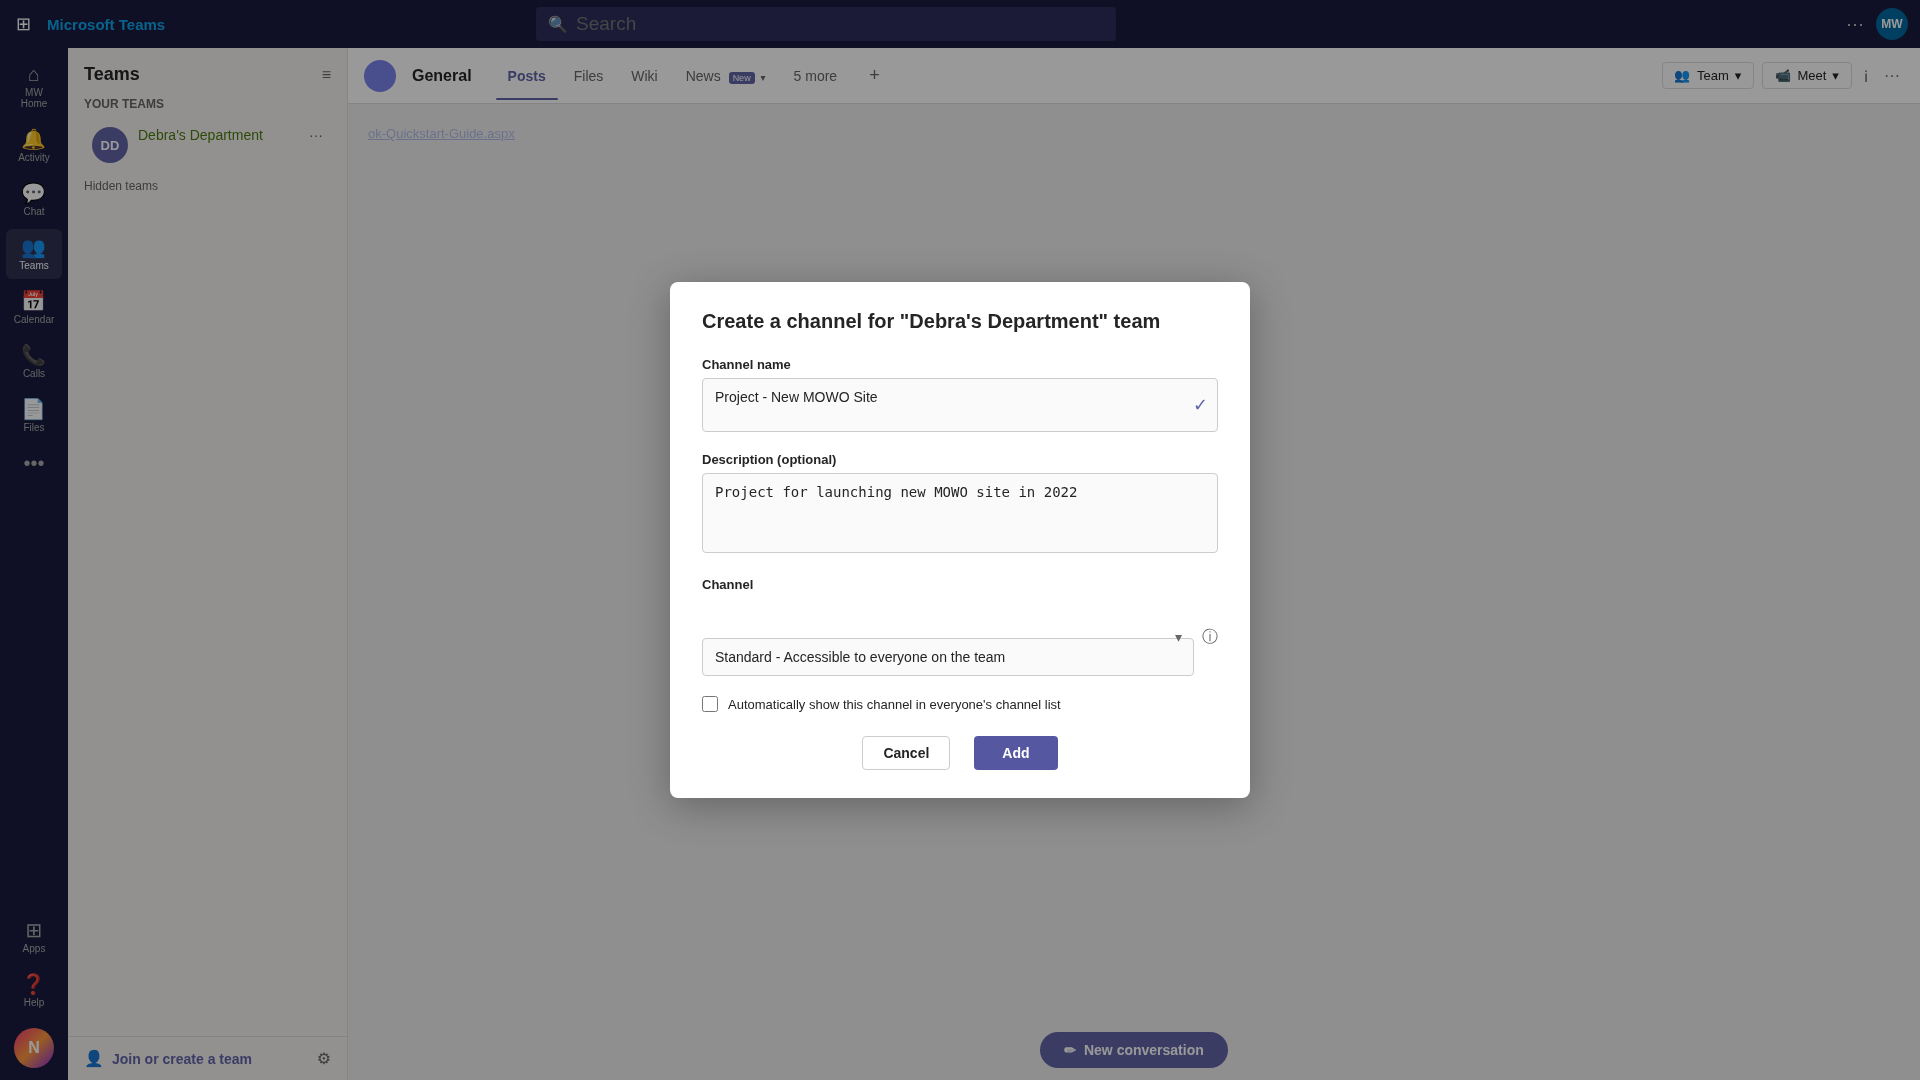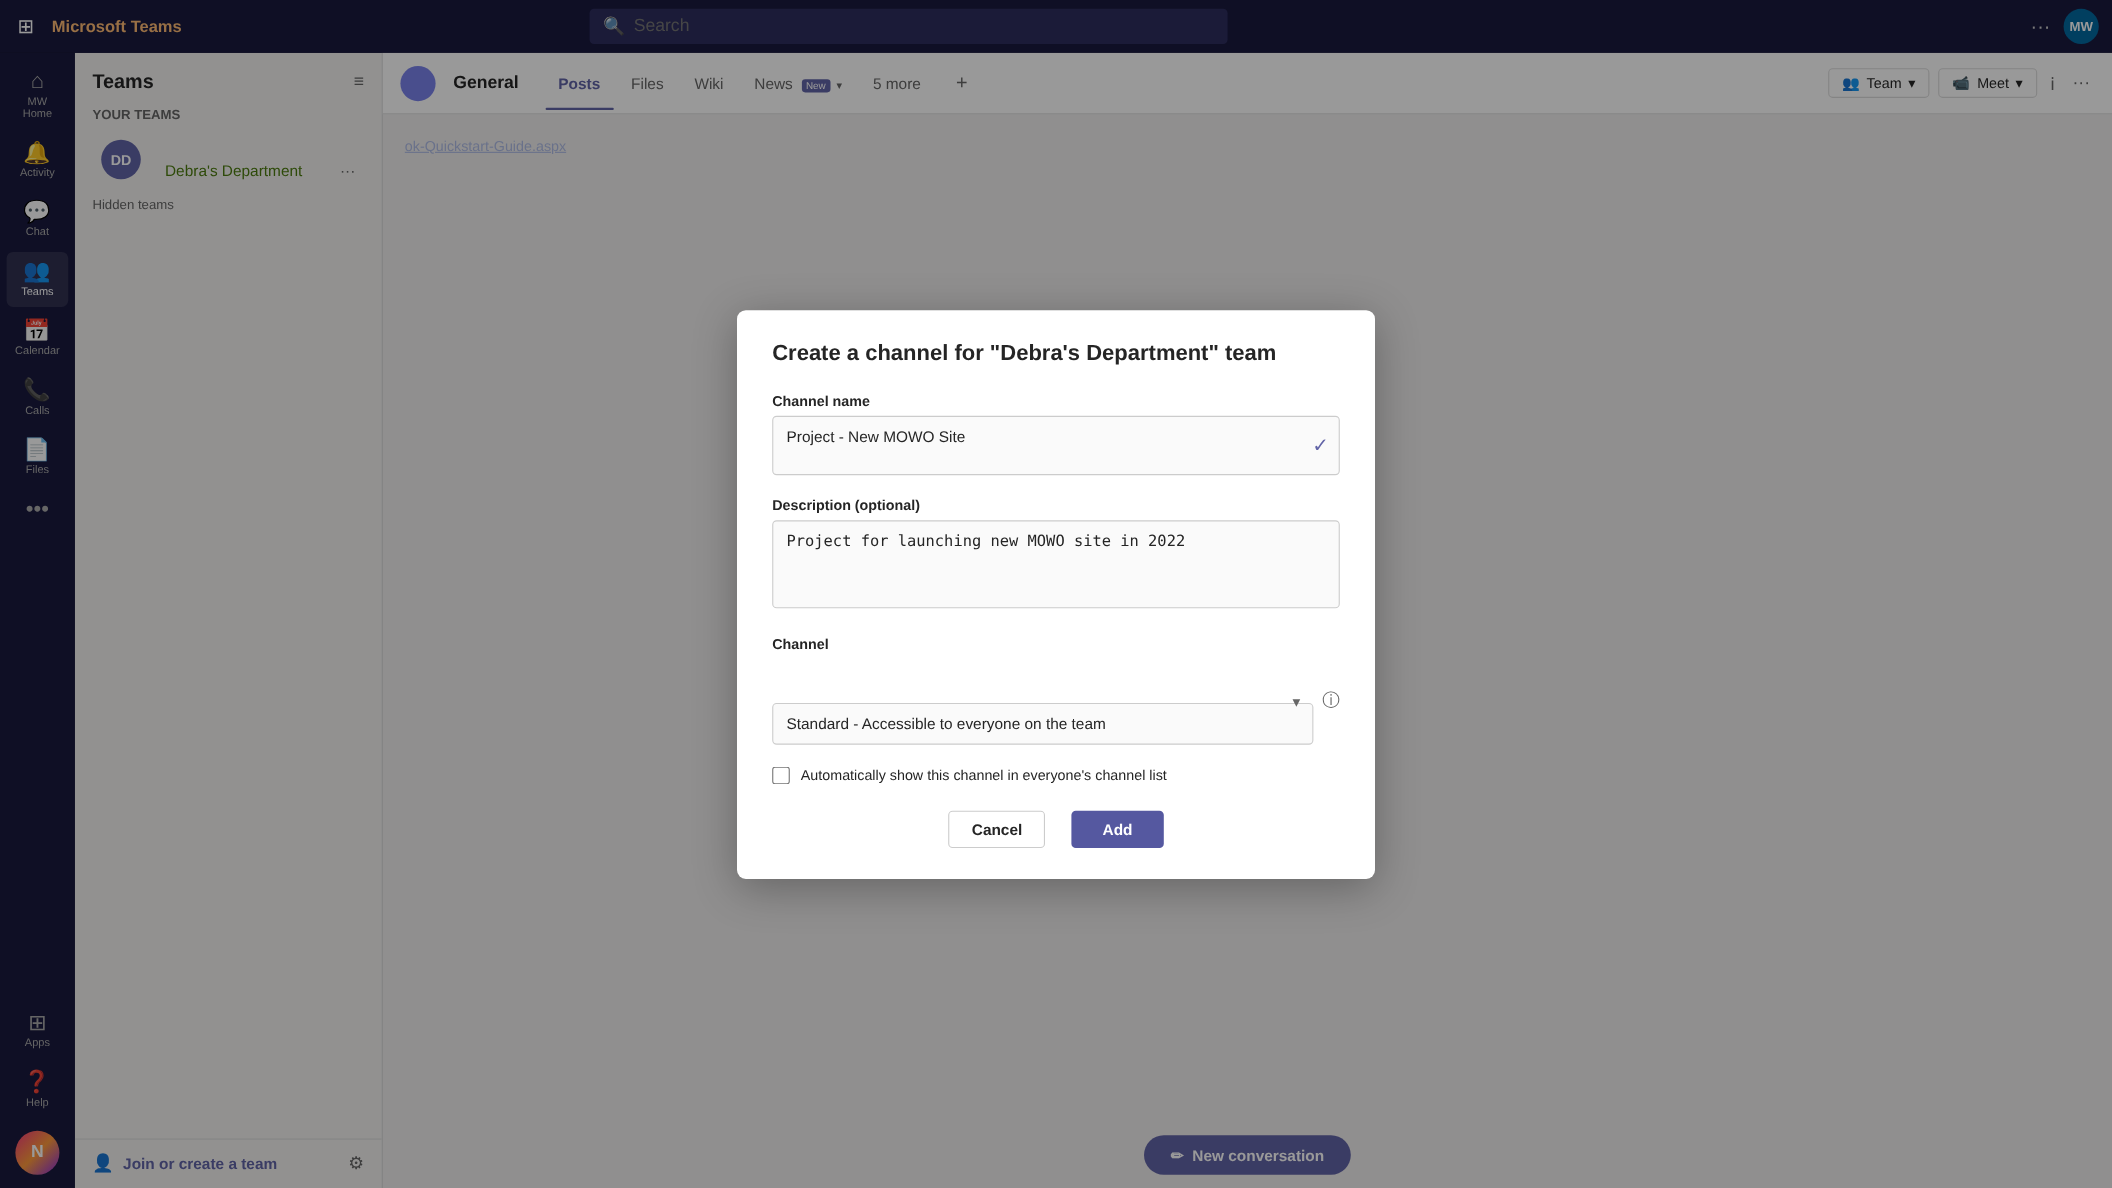--- a/index.html
+++ b/index.html
@@ -5,27 +5,27 @@
     * { box-sizing: border-box; margin: 0; padding: 0; }
     body { font-family: 'Segoe UI', sans-serif; background: #1a1a2e; width: 1920px; height: 1080px; overflow: hidden; position: relative; }
 
     
     .title-bar {
       position: absolute; top: 0; left: 0; right: 0; height: 48px;
       background: #1a1a3e; display: flex; align-items: center;
       padding: 0 12px; gap: 12px; z-index: 10;
     }
     .waffle-icon { color: #fff; font-size: 18px; cursor: pointer; padding: 4px; }
-    .app-title { color: #fdba74; font-size: 15px; font-weight: 600; }
+    .app-title { color: #0ea5e9; font-size: 15px; font-weight: 600; }
     .search-bar {
       flex: 1; max-width: 580px; margin: 0 auto;
       background: #2d2d5e; border-radius: 4px; padding: 6px 12px;
       display: flex; align-items: center; gap: 8px; color: #aaa;
     }
-    .search-bar input { background: none; border: none; outline: none; color: #ec4899; font-size: 16px; flex: 1; }
+    .search-bar input { background: none; border: none; outline: none; color: #ec4899; font-size: 19px; flex: 1; }
     .title-bar-right { margin-left: auto; display: flex; align-items: center; gap: 12px; }
     .more-icon { color: #ccc; font-size: 18px; cursor: pointer; }
     .avatar { width: 32px; height: 32px; border-radius: 50%; background: #0369a1; display: flex; align-items: center; justify-content: center; color: #fff; font-size: 12px; font-weight: 600; }
 
     
     .sidebar-icons {
       position: absolute; top: 48px; left: 0; bottom: 0; width: 68px;
       background: #1a1a3e; display: flex; flex-direction: column; align-items: center;
       padding-top: 8px; gap: 4px; z-index: 9;
     }
@@ -44,21 +44,21 @@
       position: absolute; top: 48px; left: 68px; width: 280px; bottom: 0;
       background: #f3f2f1; border-right: 1px solid #ddd; display: flex; flex-direction: column;
     }
     .teams-panel-header {
       padding: 16px 16px 8px; display: flex; align-items: center; justify-content: space-between;
     }
     .teams-panel-title { font-size: 18px; font-weight: 700; color: #252525; }
     .teams-panel-filter { color: #666; cursor: pointer; font-size: 16px; }
     .your-teams-label { padding: 4px 16px 8px; font-size: 12px; color: #666; font-weight: 600; text-transform: uppercase; }
     .team-item {
-      display: flex; align-items: flex-end; gap: 22px; padding: 8px 16px; cursor: pointer;
+      display: flex; align-items: flex-start; gap: 10px; padding: 8px 16px; cursor: pointer;
       border-radius: 4px; margin: 0 8px; position: relative;
     }
     .team-avatar-placeholder { width: 36px; height: 36px; border-radius: 50%; background: #6264a7; display: flex; align-items: center; justify-content: center; color: #fff; font-size: 13px; font-weight: 600; }
     .team-name { font-size: 14px; color: #4d7c0f; flex: 1; }
     .team-more { color: #666; font-size: 14px; }
     .hidden-teams-label { padding: 8px 16px; font-size: 12px; color: #666; cursor: pointer; }
     .panel-footer {
       margin-top: auto; padding: 12px 16px; display: flex; align-items: center; gap: 8px;
       border-top: 1px solid #ddd;
     }

